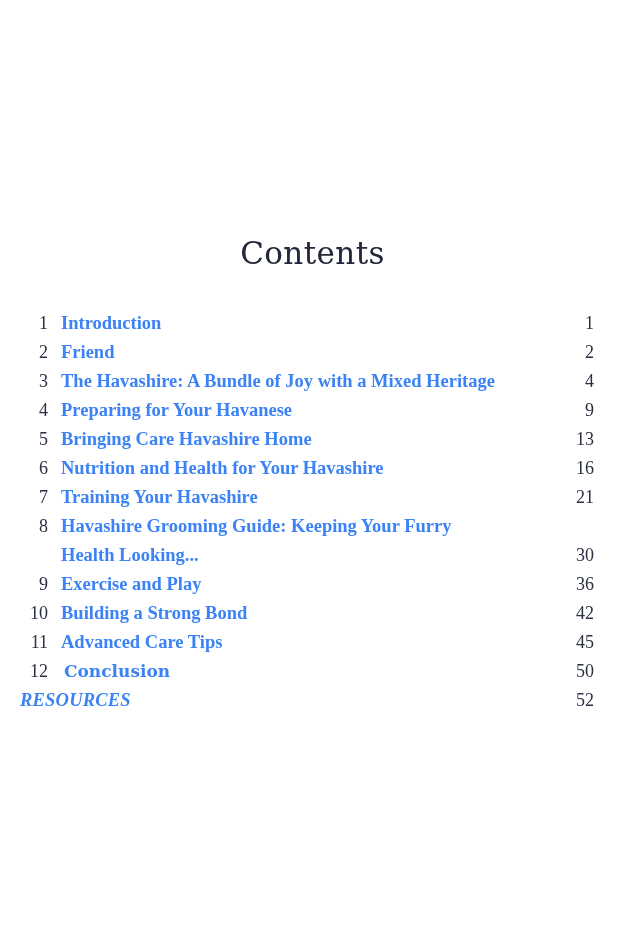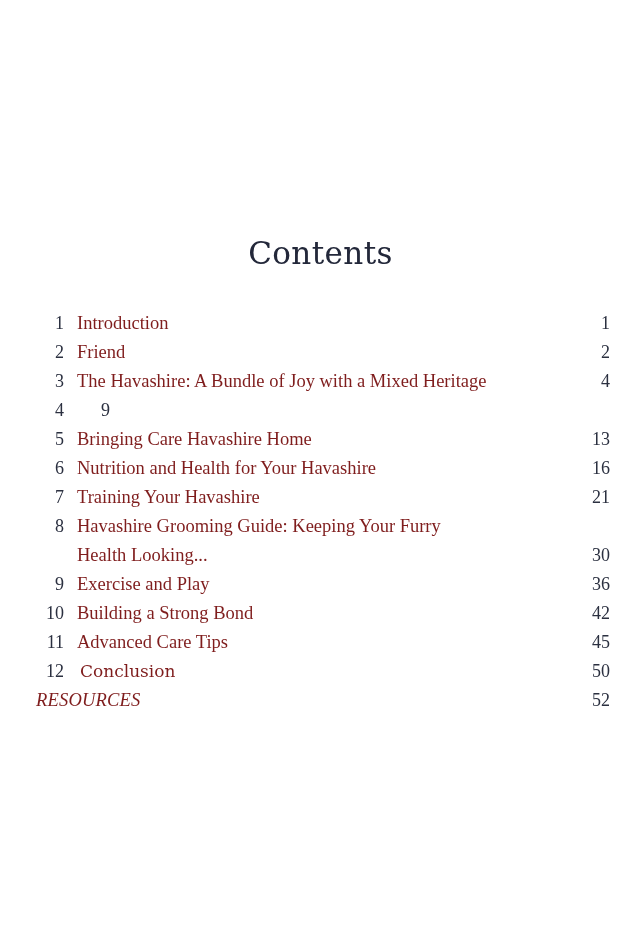--- a/index.html
+++ b/index.html
@@ -14,21 +14,20 @@
     overflow: hidden;
     font-family: "Liberation Serif", "DejaVu Serif", serif;
     color: #2b3040;
     -webkit-font-smoothing: antialiased;
   }
 
   .page {
     position: absolute;
     inset: 0;
     background: #ffffff;
-    margin-left: 16px;
   }
 
   .toc-title {
     position: absolute;
     left: 0;
     right: 0;
     top: 238px;
     text-align: center;
     font-family: "DejaVu Serif", "Liberation Serif", serif;
     font-size: 31px;
@@ -57,22 +56,23 @@
     flex: 0 0 30px;
     text-align: right;
     font-size: 18px;
     color: #2b3040;
   }
 
   .toc-label {
     flex: 1 1 auto;
     padding-left: 13px;
     font-size: 18.5px;
-    color: #7f1d1d;
+    color: #3b82f6;
     overflow: hidden;
+    font-weight: bold;
   }
 
   .toc-page {
     flex: 0 0 46px;
     text-align: right;
     font-size: 18px;
     color: #2b3040;
   }
 
   
@@ -115,20 +115,21 @@
     </div>
 
     <div class="toc-row">
       <span class="toc-num">3</span>
       <span class="toc-label">The Havashire: A Bundle of Joy with a Mixed Heritage</span>
       <span class="toc-page">4</span>
     </div>
 
     <div class="toc-row">
       <span class="toc-num">4</span>
+      <span class="toc-label">Preparing for Your Havanese</span>
       <span class="toc-page">9</span>
     </div>
 
     <div class="toc-row">
       <span class="toc-num">5</span>
       <span class="toc-label">Bringing Care Havashire Home</span>
       <span class="toc-page">13</span>
     </div>
 
     <div class="toc-row">

